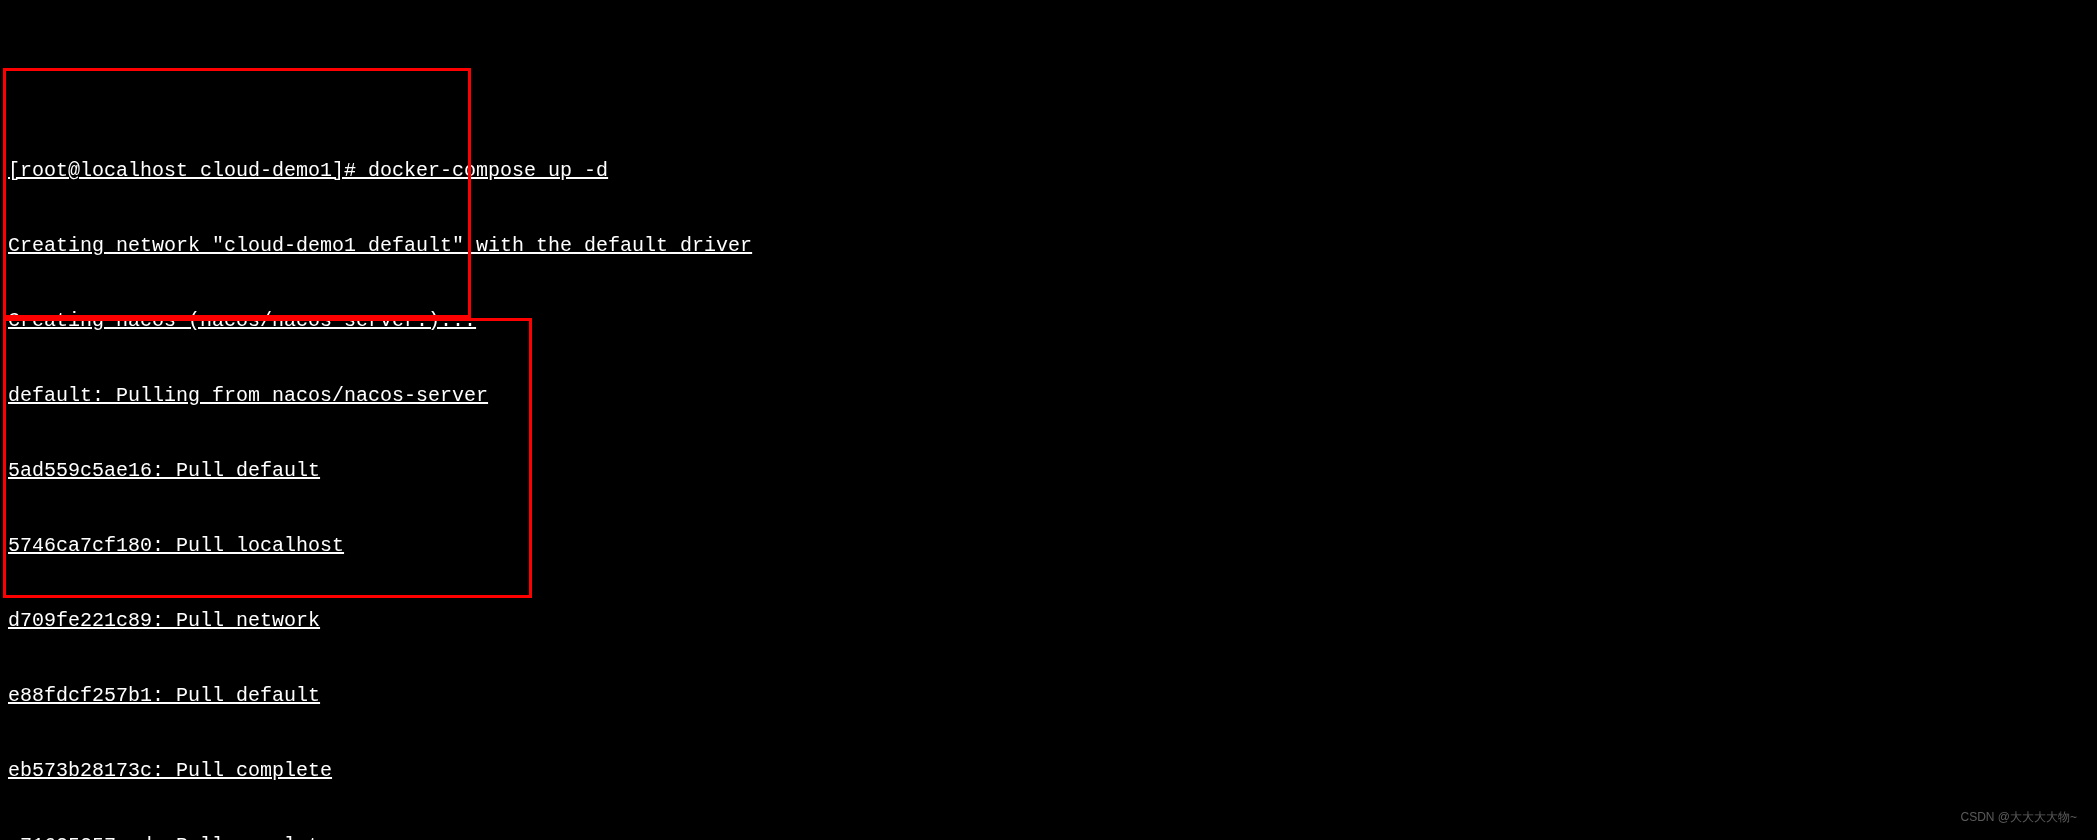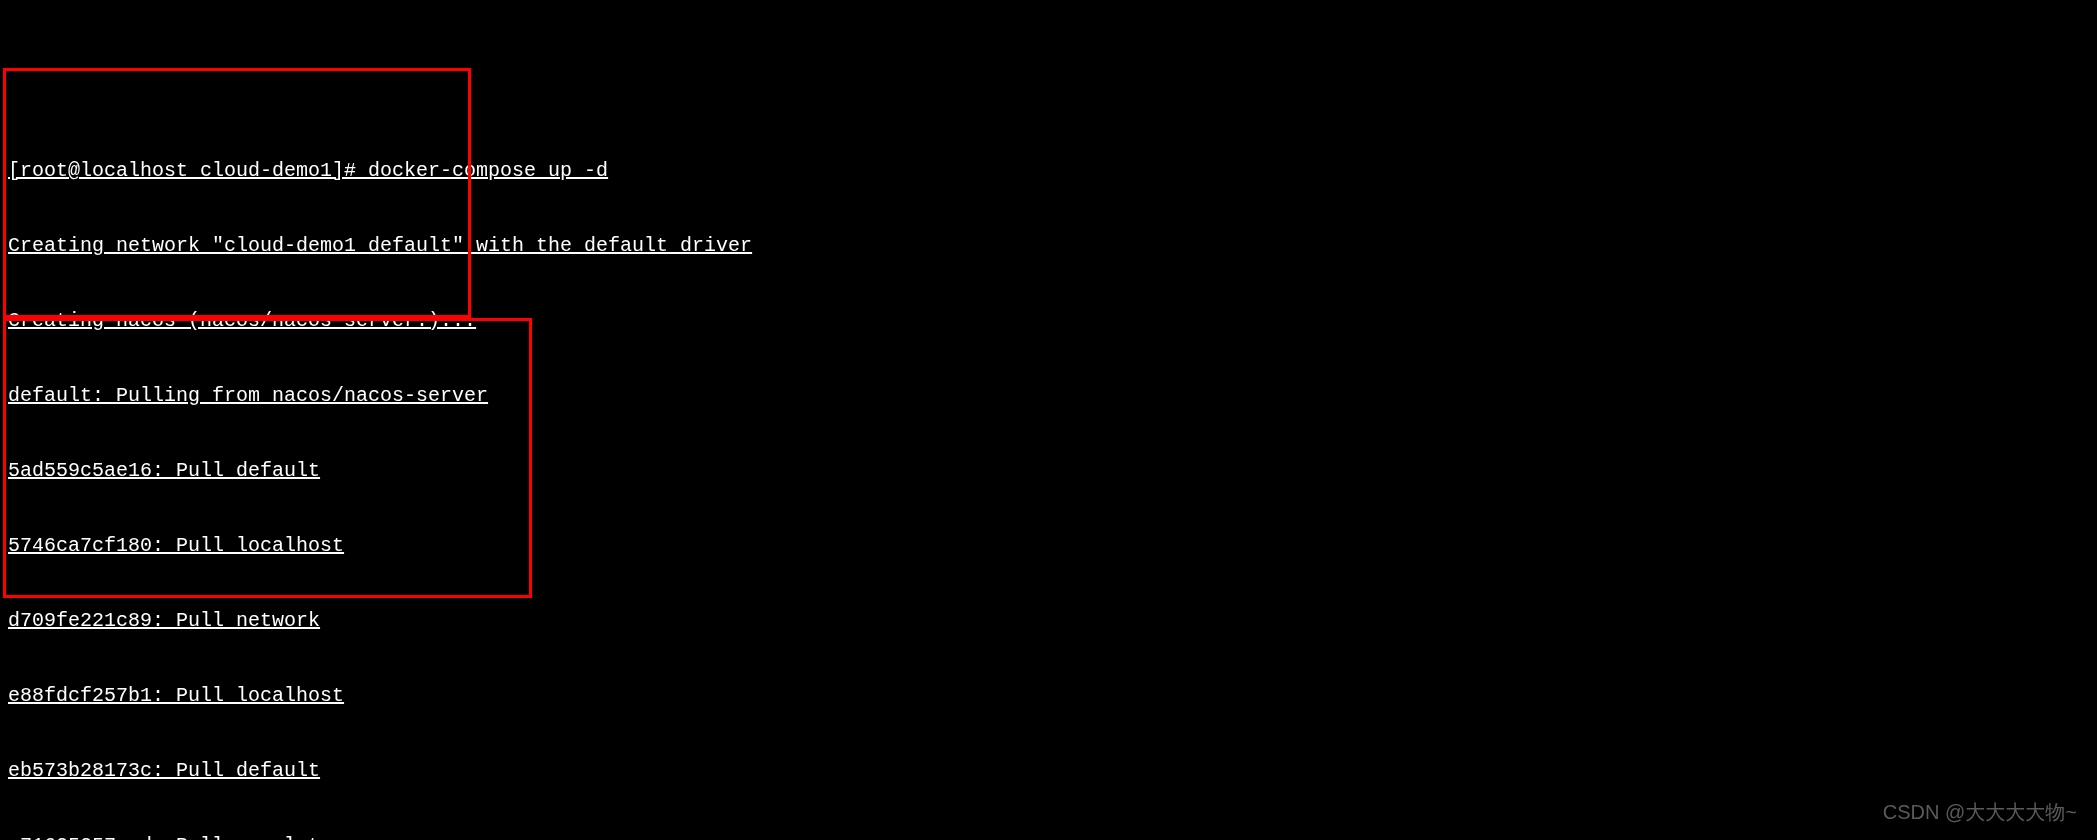--- a/index.html
+++ b/index.html
@@ -41,40 +41,40 @@
       left: 3px;
       top: 318px;
       width: 529px;
       height: 280px;
     }
     .watermark {
       position: absolute;
       right: 20px;
       bottom: 15px;
       color: rgba(180, 180, 180, 0.5);
-      font-size: 20px;
+      font-size: 12px;
       font-family: Arial, sans-serif;
       white-space: nowrap;
     }
   </style>
 </head>
 <body>
 
 
 
 <div class="terminal">
   <span class="line">[root@localhost cloud-demo1]# docker-compose up -d</span>
   <span class="line">Creating network "cloud-demo1_default" with the default driver</span>
   <span class="line">Creating nacos (nacos/nacos-server:)...</span>
   <span class="line">default: Pulling from nacos/nacos-server</span>
   <span class="line">5ad559c5ae16: Pull default</span>
   <span class="line">5746ca7cf180: Pull localhost</span>
   <span class="line">d709fe221c89: Pull network</span>
-  <span class="line">e88fdcf257b1: Pull localhost</span>
-  <span class="line">eb573b28173c: Pull default</span>
+  <span class="line">e88fdcf257b1: Pull default</span>
+  <span class="line">eb573b28173c: Pull complete</span>
   <span class="line">a71625257ced: Pull complete</span>
   
   
   
   
   
   
   
   
   

